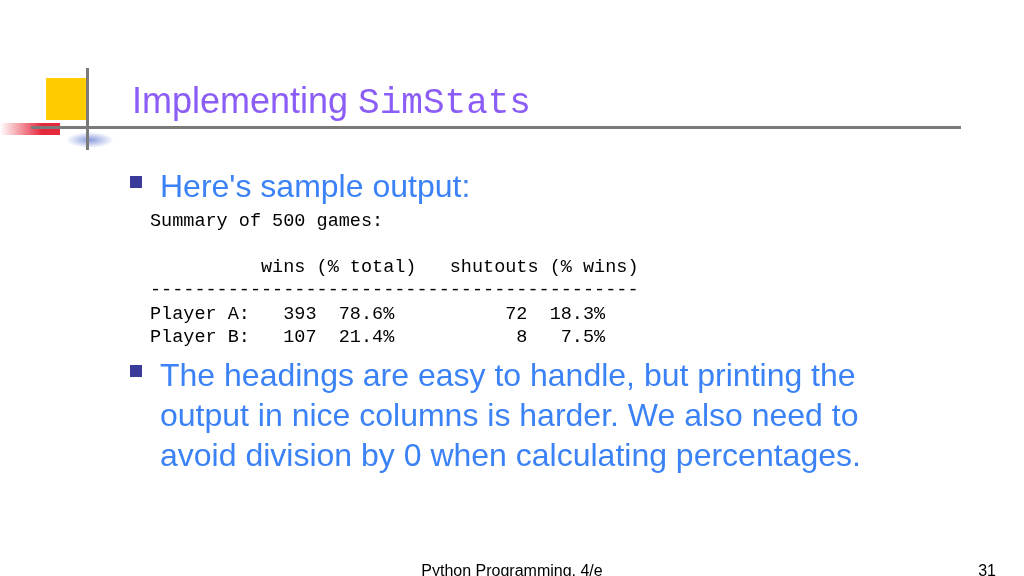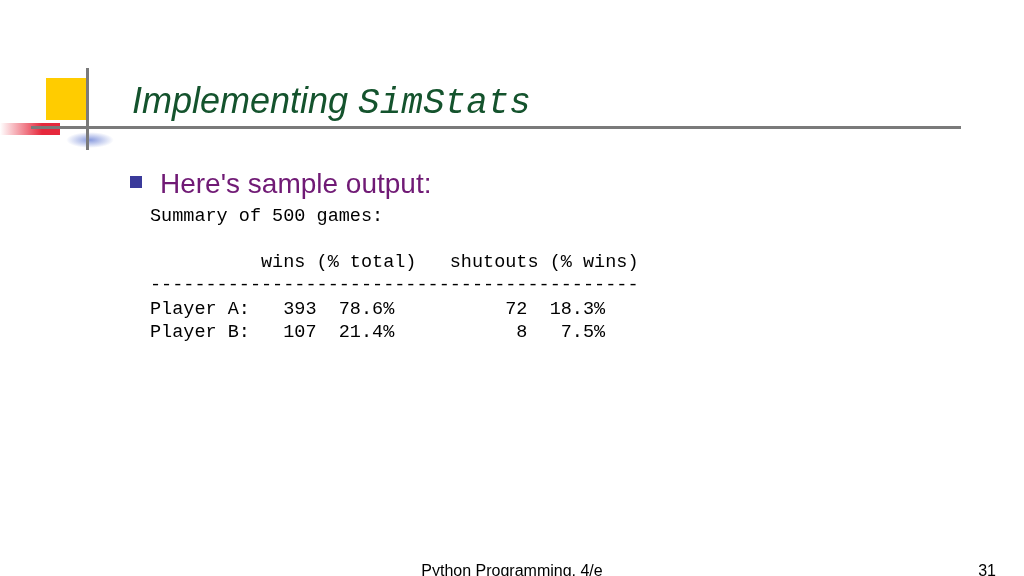--- a/index.html
+++ b/index.html
@@ -58,22 +58,21 @@
       left: 30px;
       width: 48px;
       height: 16px;
       background: radial-gradient(ellipse at center, rgba(60,90,200,0.6) 0%, rgba(60,90,200,0) 70%);
     }
     .title {
       position: absolute;
       top: 80px;
       left: 132px;
       font-size: 36px;
-      color: #14532d;
-      font-style: italic;
+      color: #8b5cf6;
     }
     .title .serif-part {
       font-family: Verdana, sans-serif;
     }
     .title .mono-part {
       font-family: 'Courier New', Courier, monospace;
     }
     .content {
       position: absolute;
       top: 166px;
@@ -87,22 +86,22 @@
     }
     .bullet-marker {
       width: 12px;
       height: 12px;
       background: #3a3a9a;
       margin-top: 10px;
       margin-right: 18px;
       flex-shrink: 0;
     }
     .bullet-text {
-      font-size: 28px;
-      color: #701a75;
+      font-size: 32px;
+      color: #3b82f6;
       line-height: 1.25;
     }
     .code-block {
       font-family: 'Courier New', Courier, monospace;
       font-size: 18.5px;
       color: #000;
       white-space: pre;
       margin-left: 20px;
       line-height: 1.25;
       margin-top: 2px;
@@ -144,18 +143,22 @@
   <div class="bullet-item">
     <div class="bullet-marker"></div>
     <div class="bullet-text">Here's sample output:</div>
   </div>
   <div class="code-block">Summary of 500 games:
 
           wins (% total)   shutouts (% wins)
 --------------------------------------------
 Player A:   393  78.6%          72  18.3%
 Player B:   107  21.4%           8   7.5%</div>
+  <div class="bullet-item">
+    <div class="bullet-marker"></div>
+    <div class="bullet-text">The headings are easy to handle, but printing the output in nice columns is harder. We also need to avoid division by 0 when calculating percentages.</div>
+  </div>
 </div>
 
 <div class="footer">
   <span class="footer-center">Python Programming, 4/e</span>
   <span class="footer-right">31</span>
 </div>
 
 </body></html>

